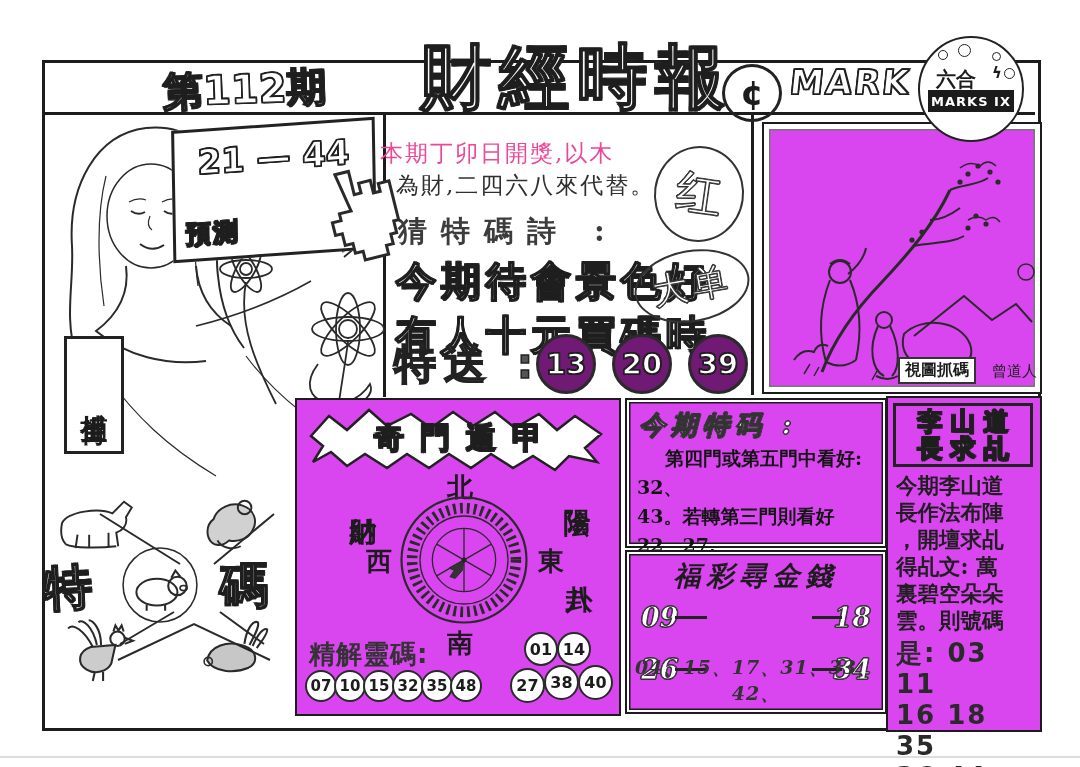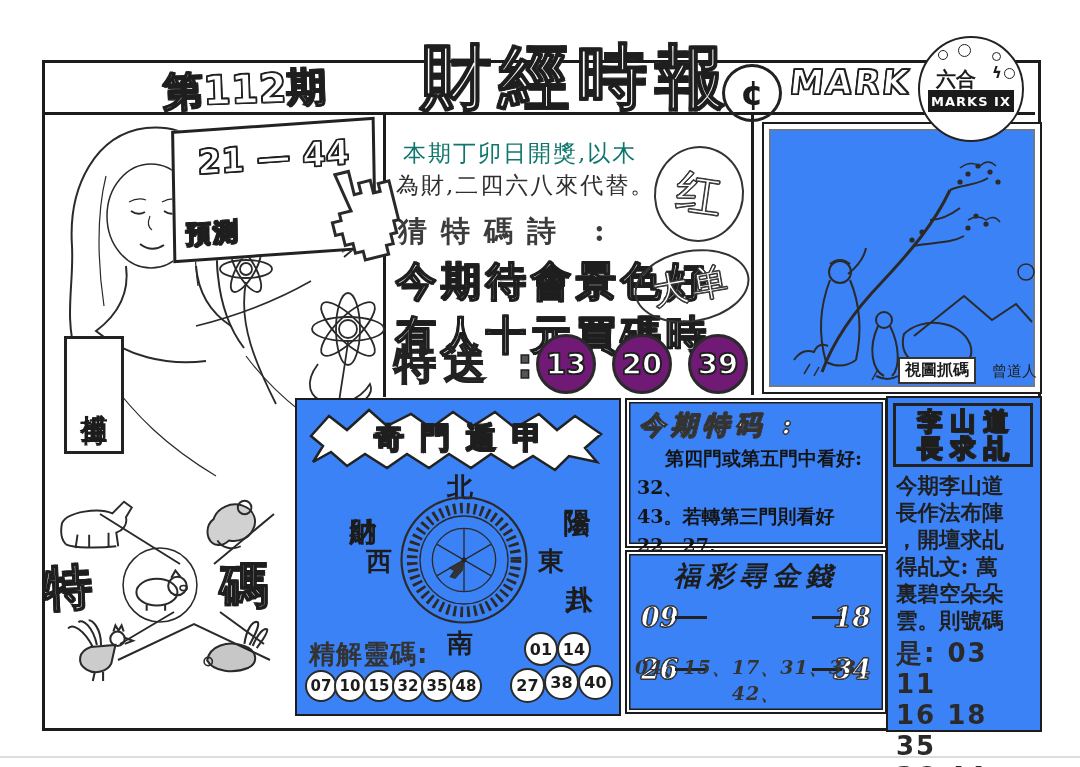--- a/index.html
+++ b/index.html
@@ -23,21 +23,21 @@
   .logo-bar{position:absolute;left:8px;top:52px;right:8px;height:22px;background:#1b1b1b;color:#fff;
         font-size:13px;font-weight:bold;display:flex;align-items:center;justify-content:center;letter-spacing:1px;}
   .logo-top{position:absolute;left:16px;top:28px;font-size:20px;font-weight:bold;}
   .bubble{position:absolute;border:1.5px solid #222;border-radius:50%;}
   .sign{border:3.5px solid #222;background:#fff;transform:rotate(-4deg) skewX(-3deg);z-index:3;}
   .circle-badge{border:2px solid #333;border-radius:50%;display:flex;align-items:center;justify-content:center;background:rgba(255,255,255,.0);}
   .numcircle{border:3px solid #2a2a2a;border-radius:50%;display:flex;align-items:center;justify-content:center;
              font-weight:bold;background:#701a75;}
   .smallcircle{border:2.2px solid #2a2a2a;border-radius:50%;display:flex;align-items:center;justify-content:center;
              font-weight:bold;font-size:15px;background:#fff;}
-  .box{border:2.5px solid #1c1c1c;background:#3b82f6;}
+  .box{border:2.5px solid #1c1c1c;background:#d946ef;}
   .dbl{box-shadow:inset 0 0 0 2px #fff, inset 0 0 0 3.5px #1c1c1c;}
   .vtext{writing-mode:vertical-rl;text-orientation:upright;font-weight:bold;}
   svg{position:absolute;overflow:visible;}
   svg path,svg circle,svg ellipse,svg line{stroke:#2a2a2a;}
 </style>
 </head>
 <body>
 
 <div class="page">
 
@@ -144,21 +144,21 @@
   </svg>
   <svg class="abs" style="left:194px;top:615px;" width="76" height="62" viewBox="0 0 72 60">
     <path d="M12,44 C14,30 32,24 48,30 C60,34 62,46 52,51 C38,57 18,55 12,44 Z" fill="rgba(0,0,0,0.22)" stroke-width="2"></path>
     <path d="M48,28 C50,14 56,5 61,7 C63,11 57,21 53,29 M56,30 C61,18 67,12 70,14 C71,18 64,26 60,32" fill="none" stroke-width="2"></path>
     <circle cx="13" cy="45" r="4" fill="none" stroke-width="1.5"></circle>
   </svg>
 
   <div class="abs hollow" style="left:44px;top:556px;font-size:48px;font-weight:bold;transform:rotate(-3deg);z-index:2;">特</div>
   <div class="abs hollow" style="left:220px;top:554px;font-size:48px;font-weight:bold;z-index:2;">碼</div>
 
-  <div class="abs serif" style="left:403px;top:138px;font-size:23px;color:#0f766e;letter-spacing:2px;">本期丁卯日開獎,以木</div>
+  <div class="abs serif" style="left:380px;top:138px;font-size:23px;color:#ec4899;letter-spacing:2px;">本期丁卯日開獎,以木</div>
   <div class="abs serif" style="left:396px;top:170px;font-size:23px;color:#2f2f2f;letter-spacing:2px;">為財,二四六八來代替。</div>
 
   <div class="abs circle-badge" style="left:654px;top:146px;width:86px;height:92px;transform:rotate(8deg);">
     <span class="serif hollow-thin" style="font-size:46px;">红</span>
   </div>
 
   <div class="abs serif" style="left:398px;top:212px;font-size:29px;font-weight:bold;color:#3c3c3c;letter-spacing:14px;">猜特碼詩 :</div>
   <div class="abs hollow" style="left:396px;top:254px;font-size:40px;font-weight:bold;letter-spacing:5px;">今期待會景色好</div>
   <div class="abs hollow" style="left:396px;top:308px;font-size:40px;font-weight:bold;letter-spacing:5px;">有人十元買碼時</div>
 

